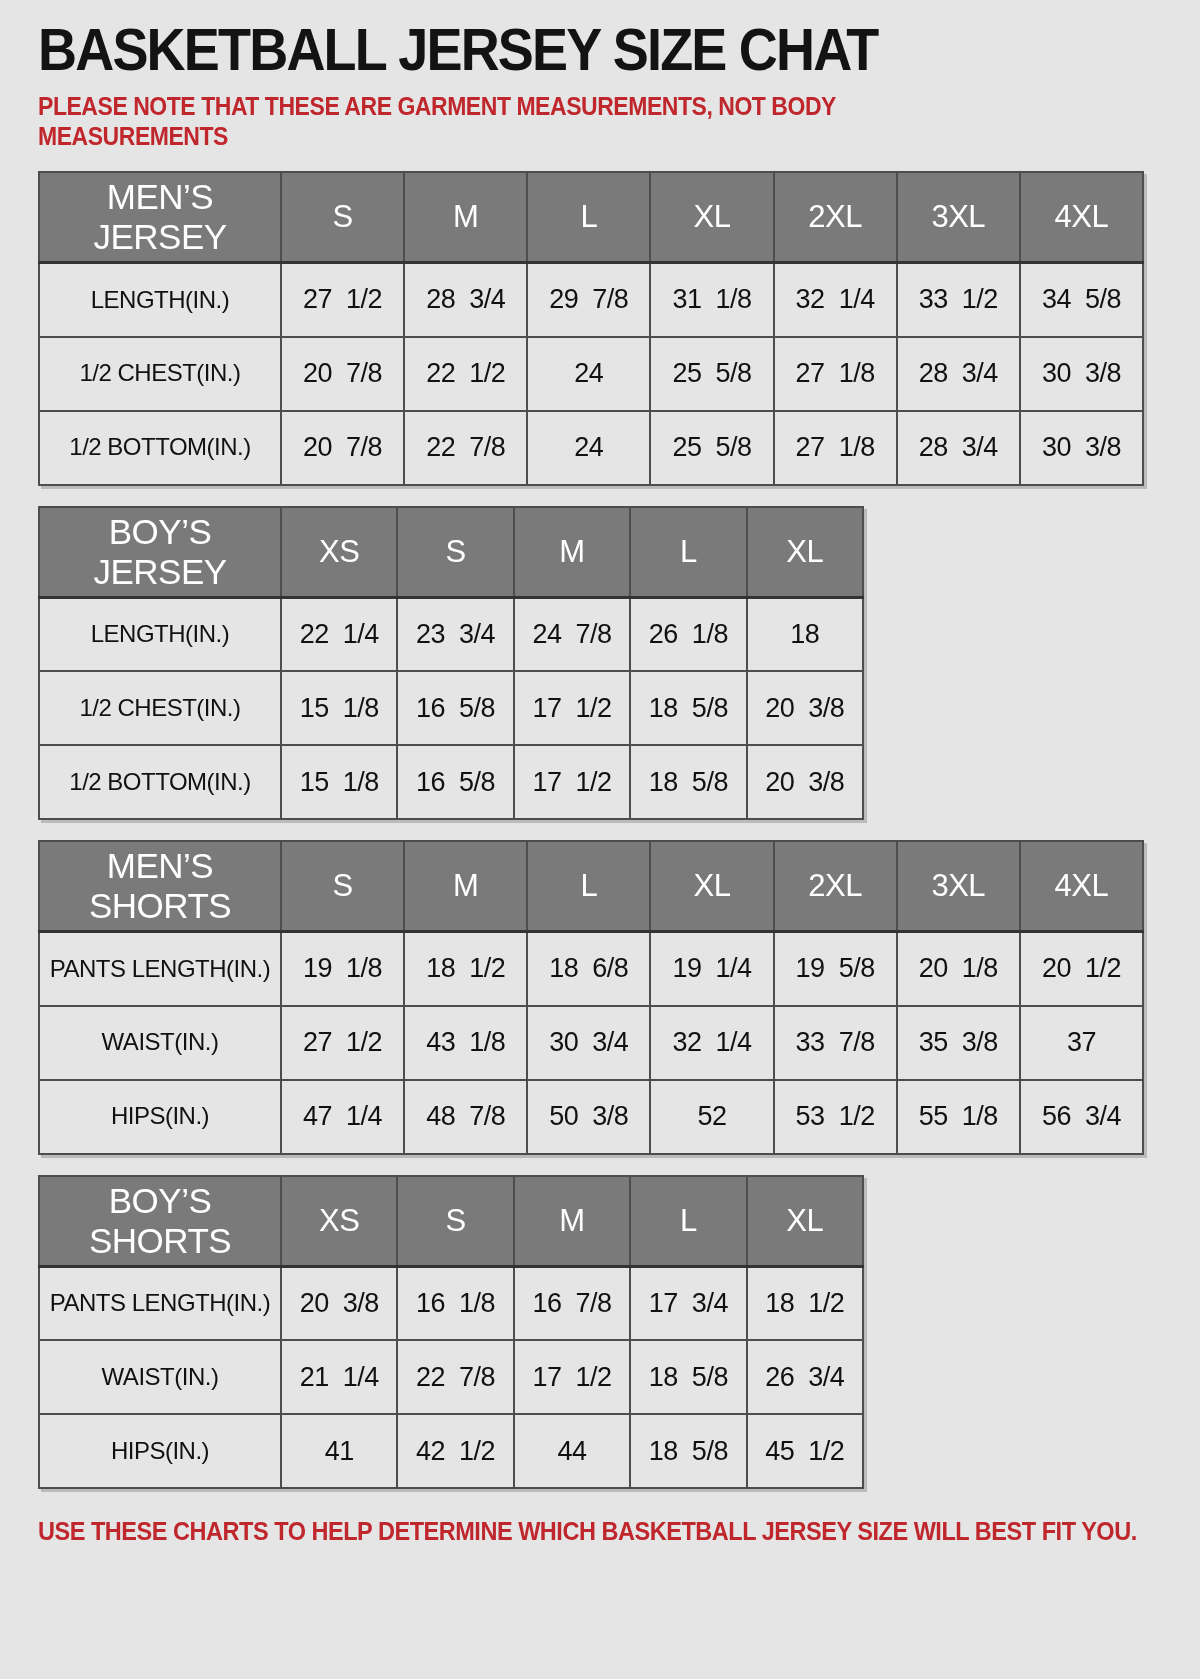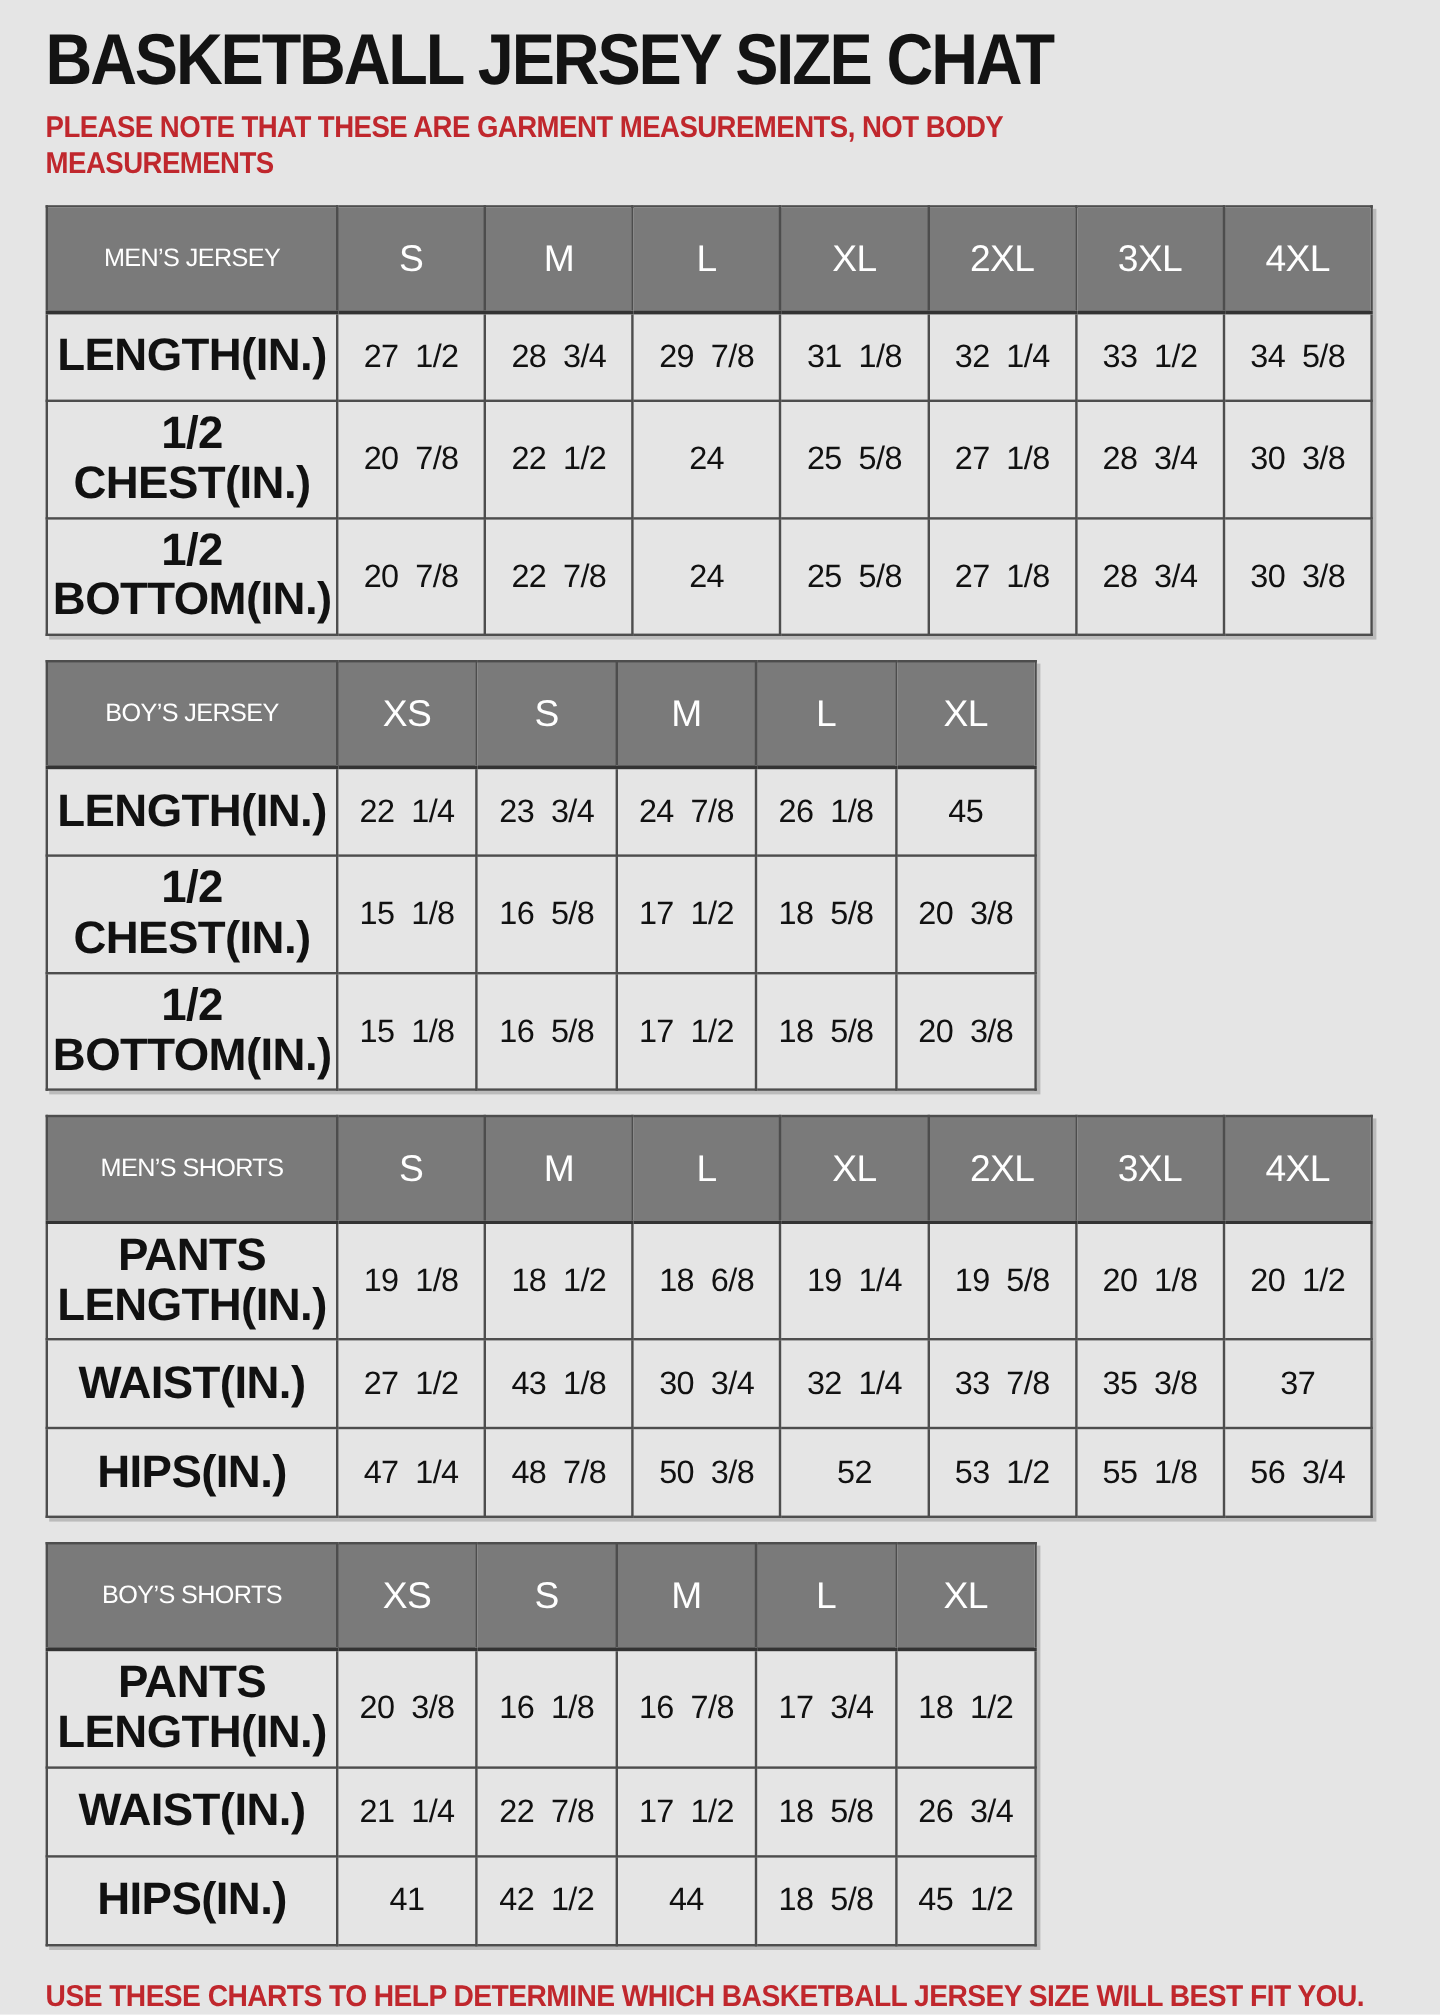--- a/index.html
+++ b/index.html
@@ -56,25 +56,25 @@
   }
   #tables thead th {
     background: #7a7a7a;
     color: #ffffff;
     font-weight: normal;
     font-size: 31px;
     height: 88px;
     border-bottom: 3px solid #333333;
     letter-spacing: -0.5px;
   }
-  #tables thead th.label-col { font-size: 21px; }
+  #tables thead th.label-col { font-size: 35px; }
   #tables col.label-col-w { width: 242px; }
   #tables tbody th {
-    font-size: 38px;
-    font-weight: bold;
+    font-size: 24px;
+    font-weight: normal;
     color: #111111;
     height: 74px;
     letter-spacing: -0.5px;
     line-height: 1.1;
     padding: 6px 4px;
   }
   #tables tbody td {
     font-size: 27px;
     font-weight: normal;
     color: #111111;
@@ -175,21 +175,21 @@
             <th>XL</th>
           </tr>
         </thead>
         <tbody>
           <tr>
             <th scope="row">LENGTH(IN.)</th>
             <td>22 1/4</td>
             <td>23 3/4</td>
             <td>24 7/8</td>
             <td>26 1/8</td>
-            <td>45</td>
+            <td>18</td>
           </tr>
           <tr>
             <th scope="row">1/2 CHEST(IN.)</th>
             <td>15 1/8</td>
             <td>16 5/8</td>
             <td>17 1/2</td>
             <td>18 5/8</td>
             <td>20 3/8</td>
           </tr>
           <tr>

